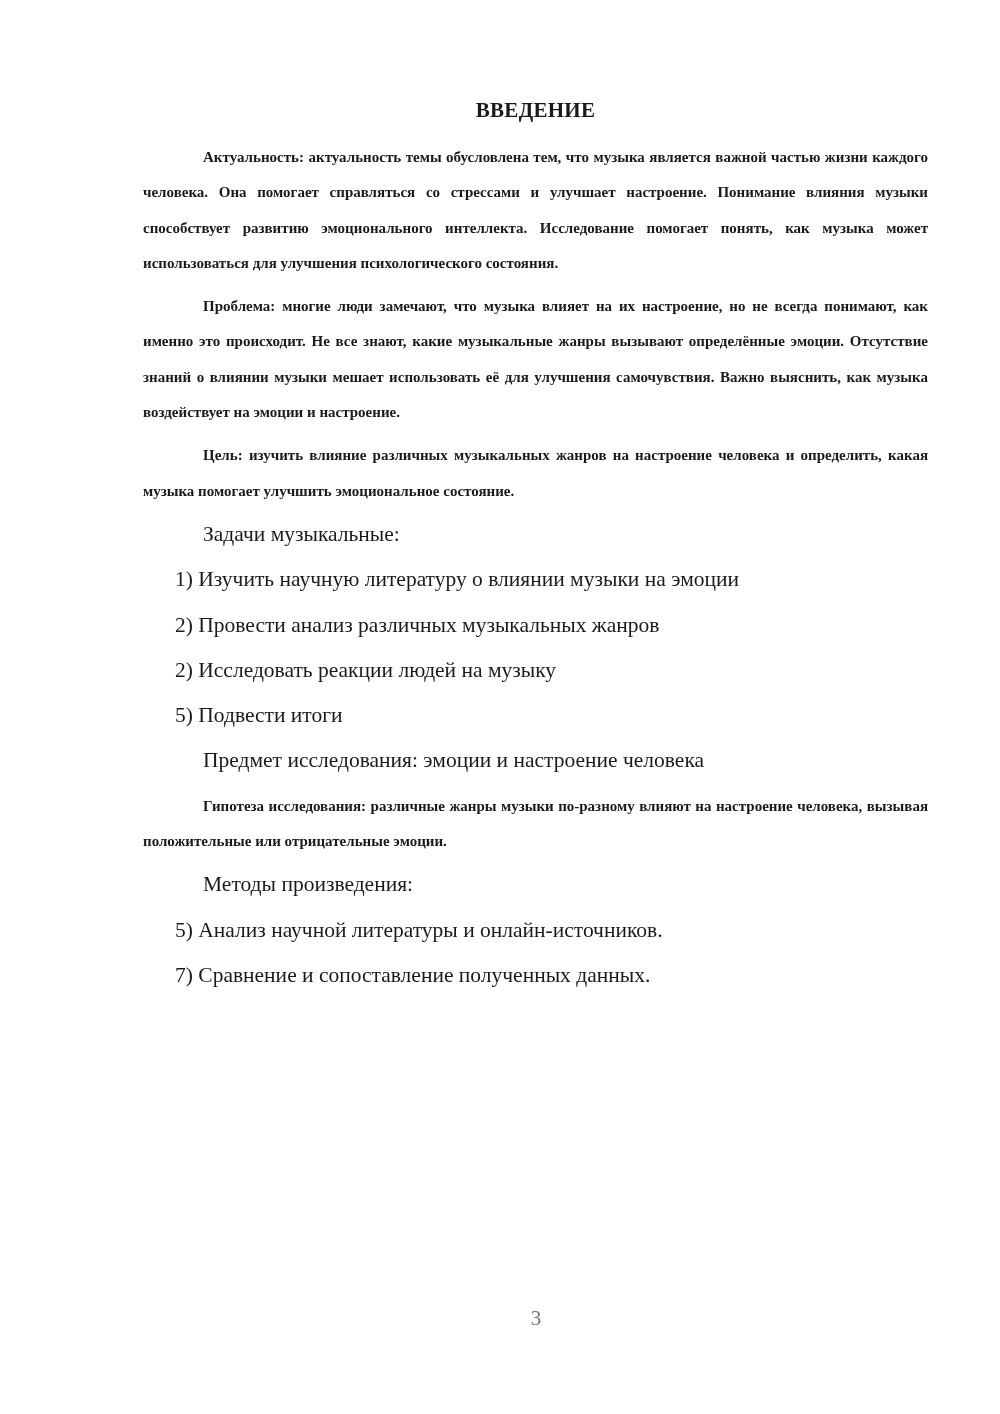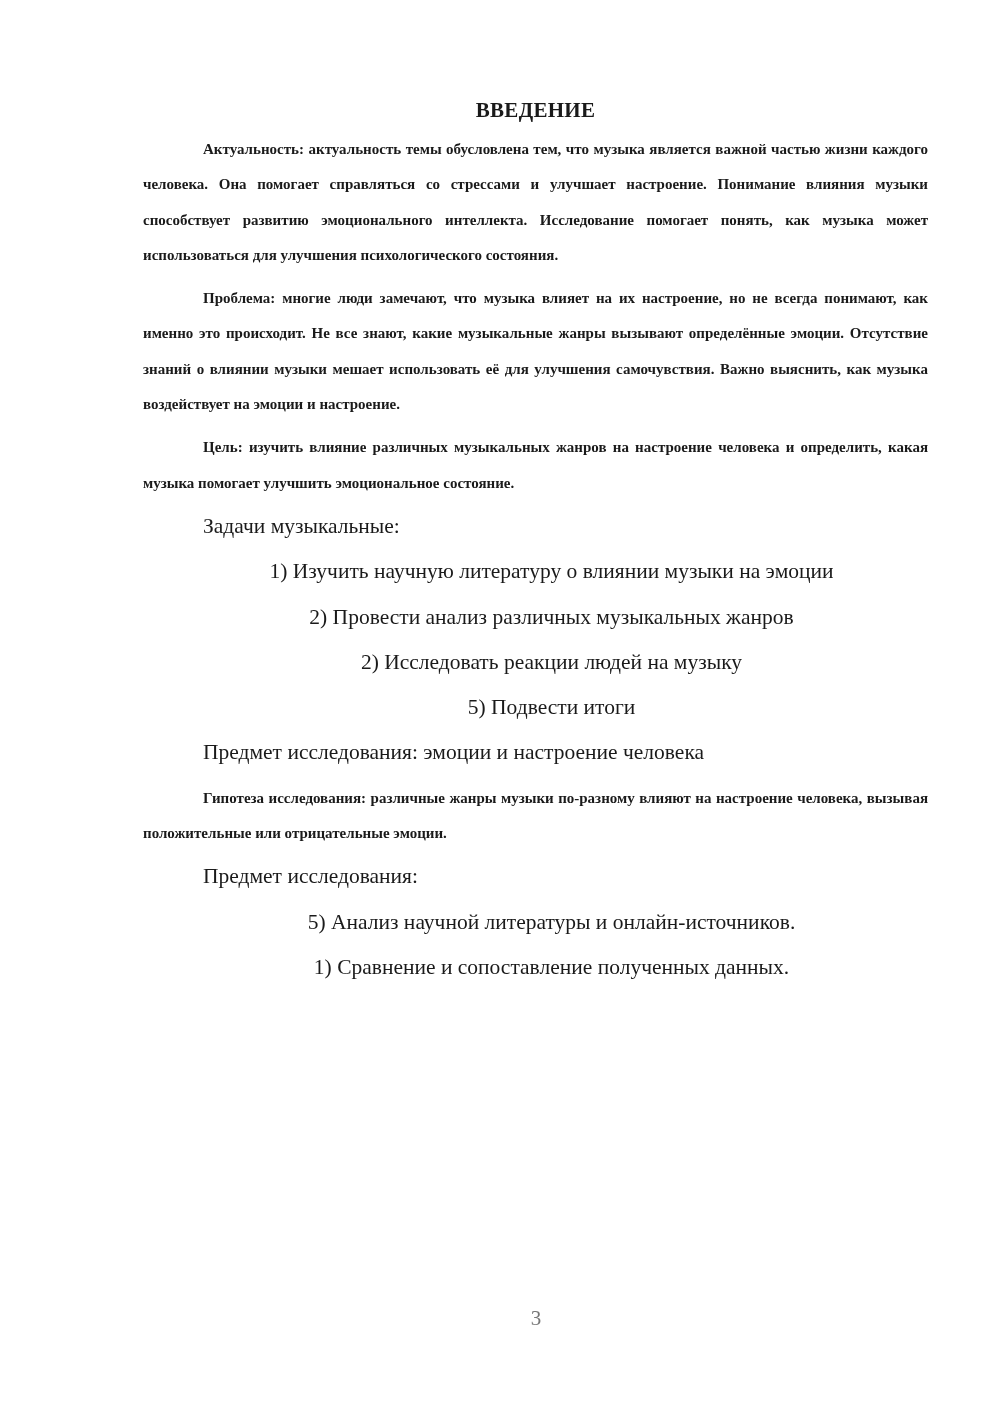--- a/index.html
+++ b/index.html
@@ -1,22 +1,22 @@
 <!DOCTYPE html>
 <html><head>
 <meta charset="utf-8">
 <style>
   html, body { margin: 0; padding: 0; background: #ffffff; }
   body { width: 1000px; height: 1414px; position: relative; overflow: hidden;
          font-family: "Liberation Serif", "DejaVu Serif", serif; color: #1a1a1a; }
   .page { position: absolute; left: 143px; top: 92px; width: 785px; }
-  .title { text-align: center; font-weight: bold; font-size: 21px; line-height: 36px; margin: 0 0 4px 0; letter-spacing: 0.3px; }
+  .title { text-align: center; font-weight: bold; font-size: 21px; line-height: 36px; margin: 0 0 12px 0; letter-spacing: 0.3px; }
   .para { font-size: 15px; line-height: 35.3px; text-align: justify; text-indent: 60px; margin: 0 0 8px 0; font-weight: bold; }
   .plain { font-size: 21.5px; line-height: 35.3px; margin: 0 0 10px 0; text-indent: 60px; }
-  .item { font-size: 21.5px; line-height: 35.3px; margin: 0 0 10px 0; padding-left: 32px; text-align: center; }
+  .item { font-size: 21.5px; line-height: 35.3px; margin: 0 0 10px 0; padding-left: 32px; }
   .list { margin: 0; padding: 0; list-style: none; }
   .page-number { position: absolute; top: 1306px; left: 0; width: 1072px; text-align: center;
                  font-size: 21px; color: #777; }
 </style>
 </head>
 <body>
 
 <div class="page">
   <h1 class="title">ВВЕДЕНИЕ</h1>
 
@@ -28,20 +28,20 @@
   <ul class="list">
     <li class="item">1) Изучить научную литературу о влиянии музыки на эмоции</li>
     <li class="item">2) Провести анализ различных музыкальных жанров</li>
     <li class="item">2) Исследовать реакции людей на музыку</li>
     <li class="item">5) Подвести итоги</li>
   </ul>
 
   <p class="plain">Предмет исследования: эмоции и настроение человека</p>
   <p class="para">Гипотеза исследования: различные жанры музыки по-разному влияют на настроение человека, вызывая положительные или отрицательные эмоции.</p>
 
-  <p class="plain">Предмет исследования:</p>
+  <p class="plain">Методы произведения:</p>
   <ul class="list">
     <li class="item">5) Анализ научной литературы и онлайн-источников.</li>
-    <li class="item">1) Сравнение и сопоставление полученных данных.</li>
+    <li class="item">7) Сравнение и сопоставление полученных данных.</li>
   </ul>
 </div>
 
 <div class="page-number">3</div>
 
 </body></html>

